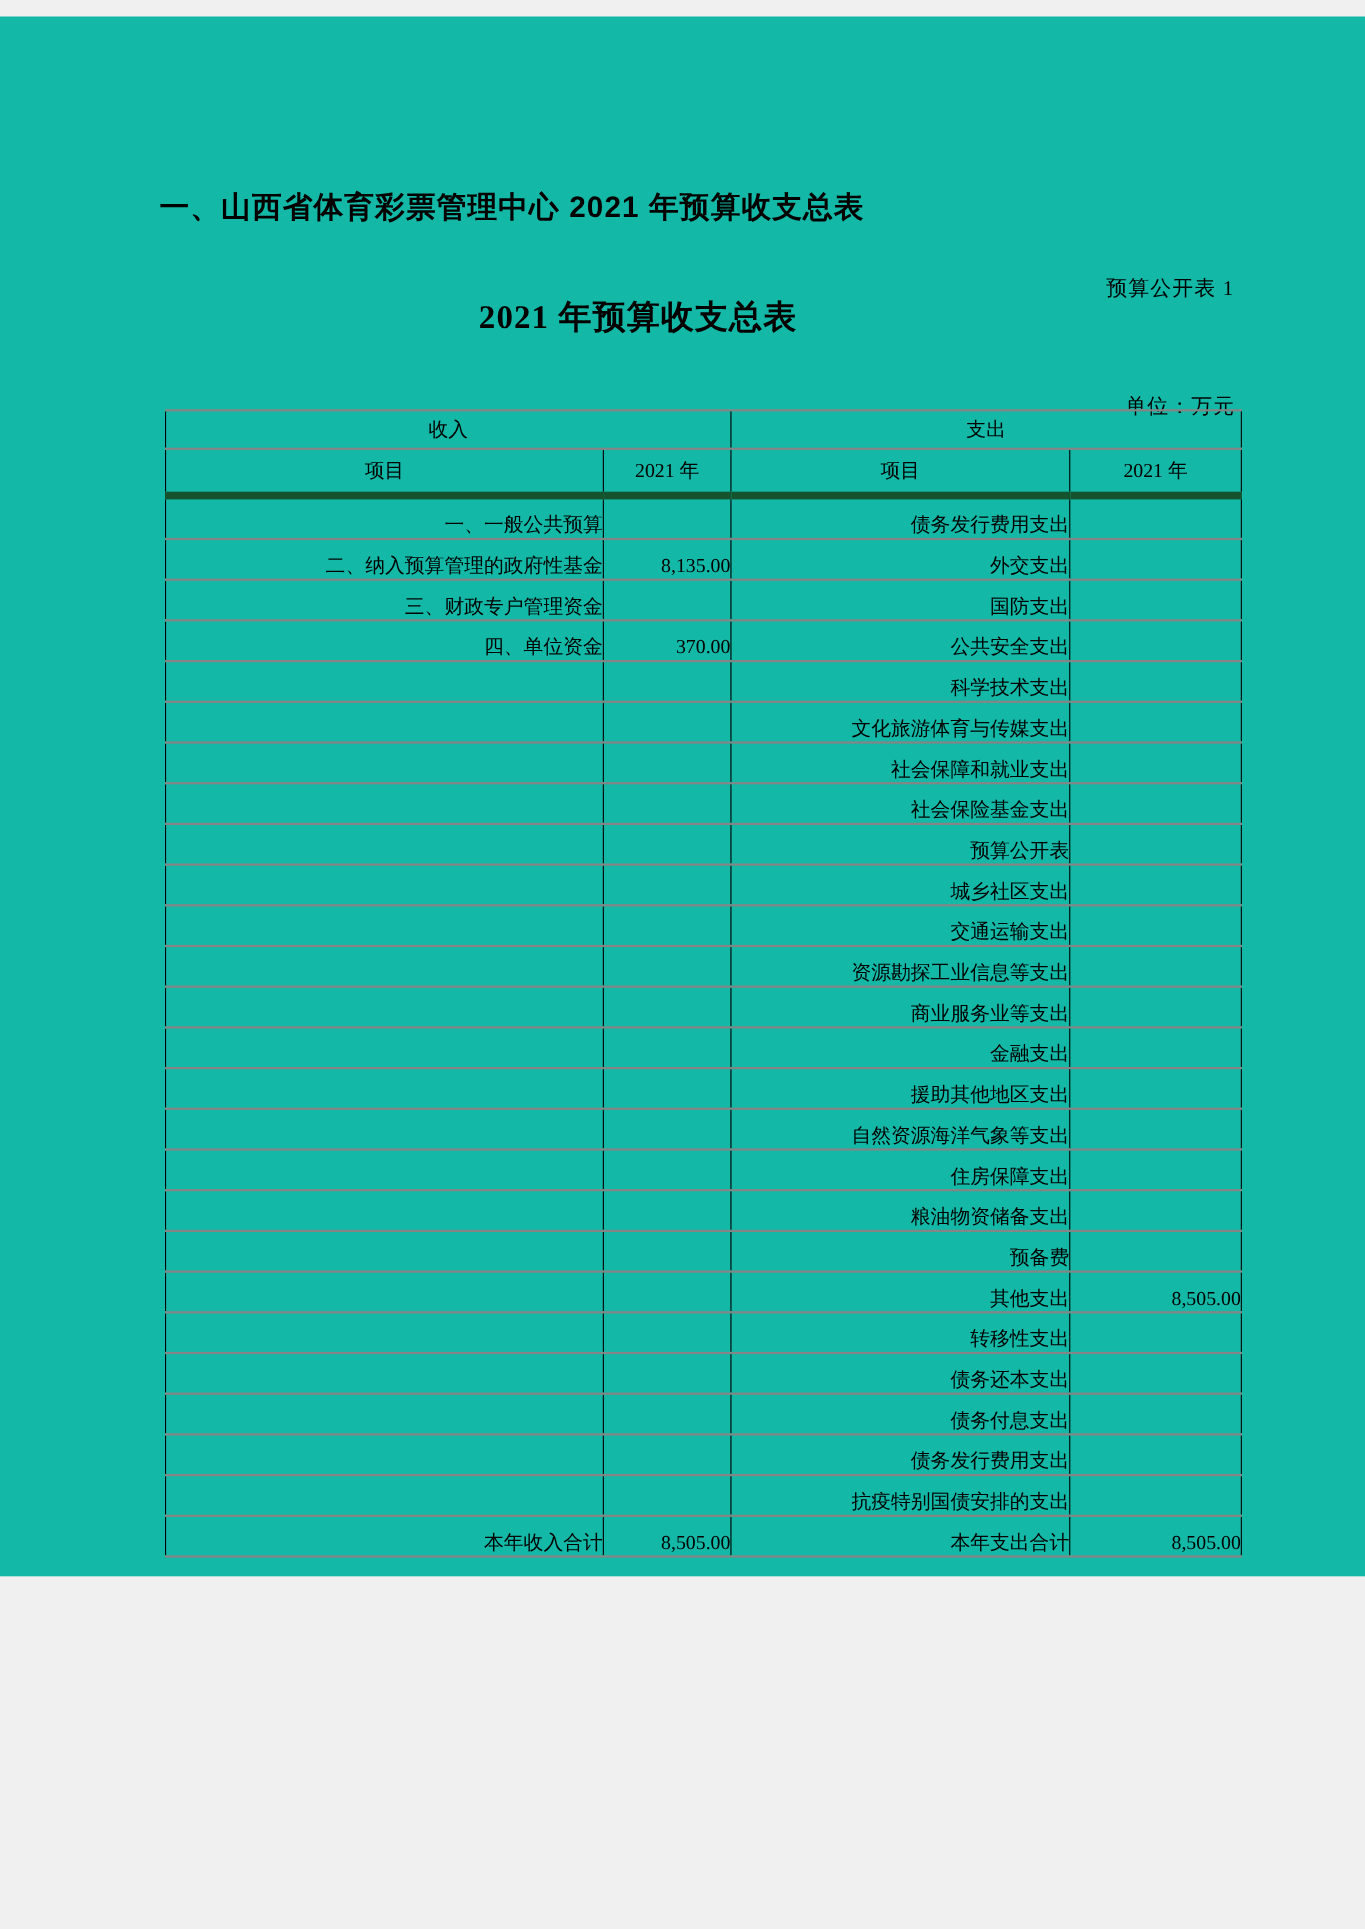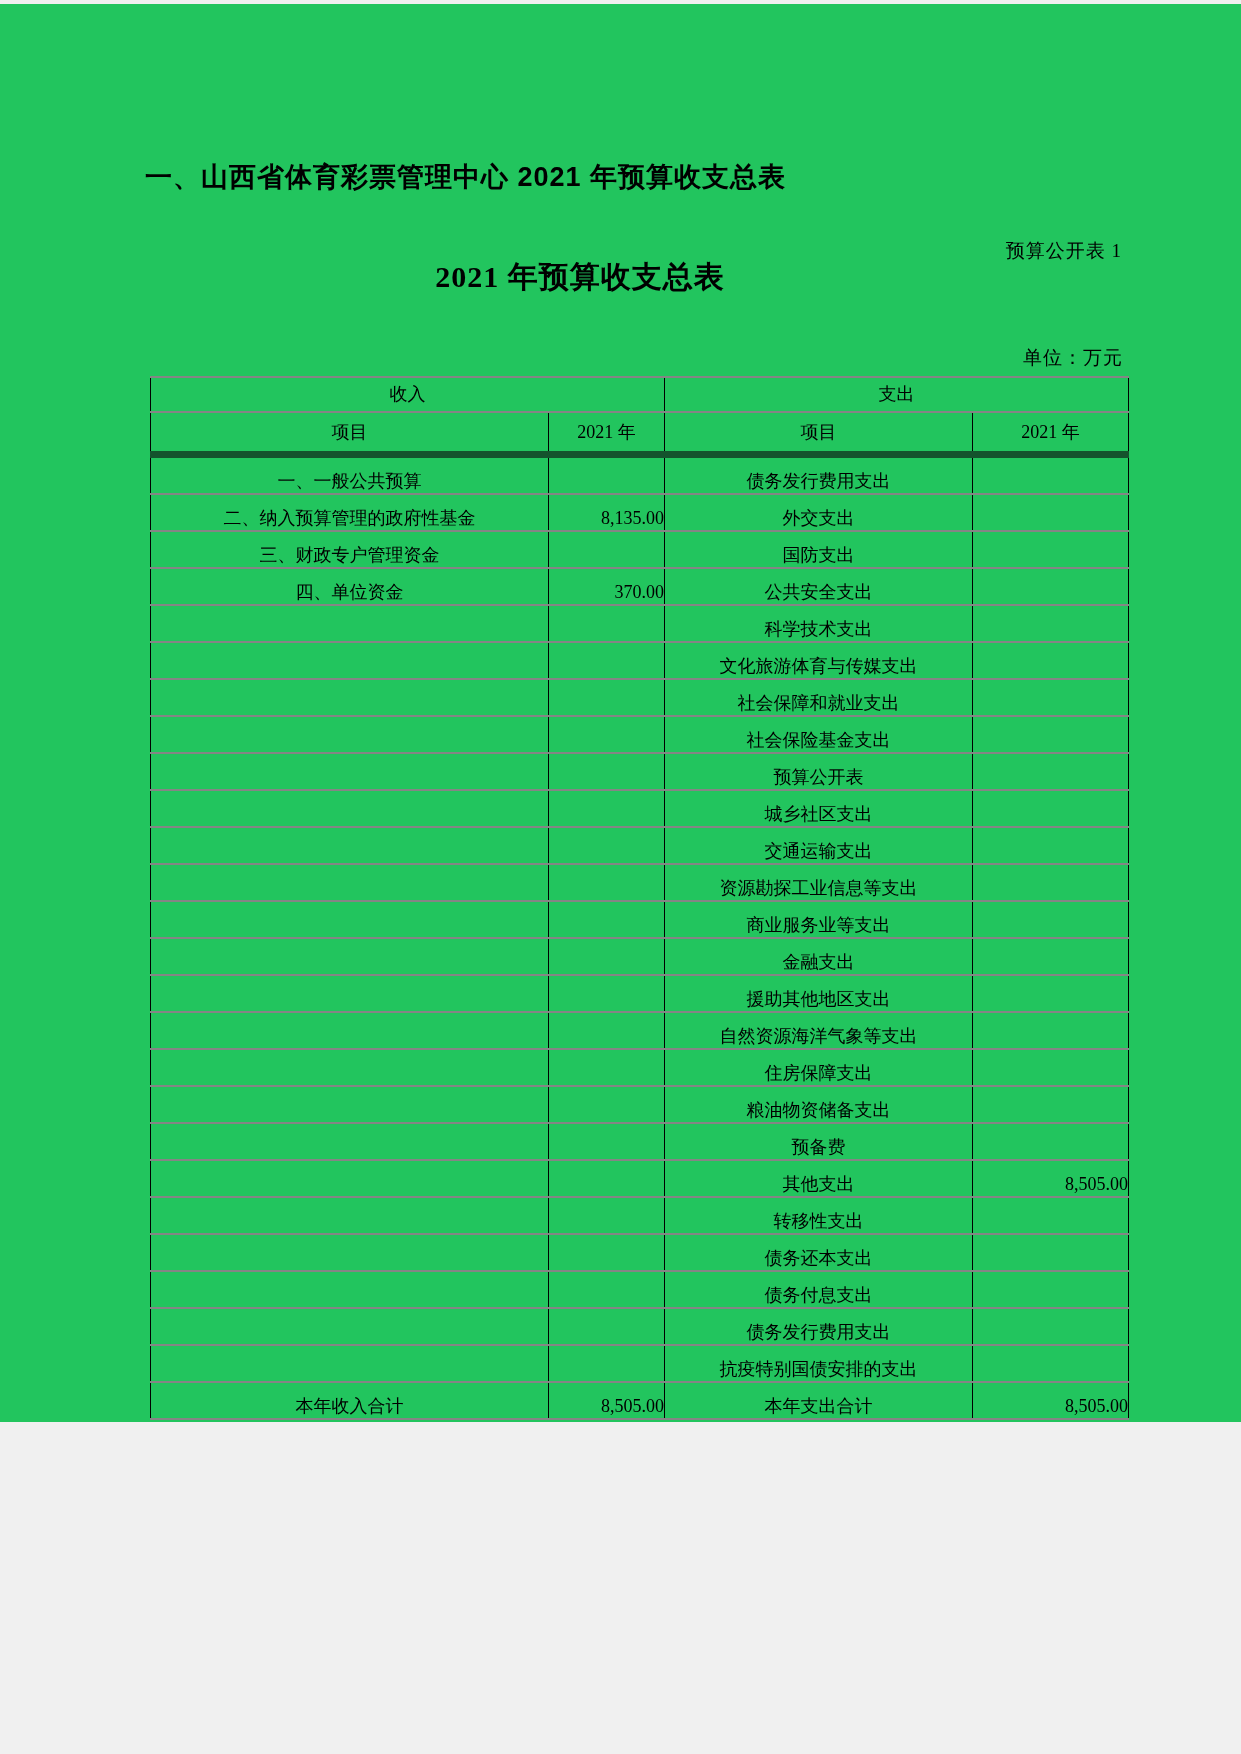--- a/index.html
+++ b/index.html
@@ -1,20 +1,20 @@
 <!DOCTYPE html>
 <html><head>
 <meta charset="utf-8">
 <style>
   html,body{margin:0;padding:0;background:#f0f0f0;}
   .page{
     position:relative;
     width:1241px;height:1418px;
-    background:#22c55e;
-    margin:4px auto;
+    background:#14b8a6;
+    margin:15px auto;
     font-family:"Liberation Serif","DejaVu Serif",serif;
     color:#000;
     overflow:hidden;
   }
   .doc-heading{
     position:absolute;left:145px;top:155px;
     font-family:"Liberation Sans","DejaVu Sans",sans-serif;
     font-size:27px;font-weight:bold;letter-spacing:1px;
     white-space:nowrap;
   }
@@ -25,21 +25,21 @@
   .table-title{
     position:absolute;left:0;top:253px;width:1160px;
     text-align:center;
     font-size:30px;font-weight:bold;letter-spacing:1px;
   }
   .unit-note{
     position:absolute;right:118px;top:341px;
     font-size:19px;letter-spacing:1px;
   }
   table.budget{
-    position:absolute;left:150px;top:372px;
+    position:absolute;left:150px;top:357px;
     width:978px;
     border-collapse:collapse;
     table-layout:fixed;
   }
   table.budget col.c-income-item{width:398px;}
   table.budget col.c-income-val{width:116px;}
   table.budget col.c-expense-item{width:308px;}
   table.budget col.c-expense-val{width:156px;}
   table.budget,table.budget th,table.budget td{
     border-left:1px solid #000;border-right:1px solid #000;
@@ -47,21 +47,21 @@
   table.budget{border-top:2px solid #000;border-bottom:2px solid #7a7a7a;}
   table.budget th,table.budget td{
     border-top:2px solid #858585;border-bottom:2px solid #858585;
     font-size:18px;font-weight:normal;
     line-height:1.05;
     overflow:hidden;white-space:nowrap;
   }
   tr.group-header th{height:31px;text-align:center;vertical-align:middle;}
   tr.col-header th{height:36px;text-align:center;vertical-align:middle;border-bottom:7px solid #14532d;}
   tr.data-row td{height:33px;vertical-align:bottom;padding:0 0 2px 0;}
-  td.item{ text-align:center;padding-left:2px;}
+  td.item{ text-align:right;padding-left:2px;}
   td.val{ text-align:right;padding-right:1px;}
   .page-number{
     position:absolute;left:0;top:1674px;width:1241px;
     text-align:center;
     font-family:"Liberation Sans","DejaVu Sans",sans-serif;
     font-size:22px;
   }
 </style>
 </head>
 <body>

